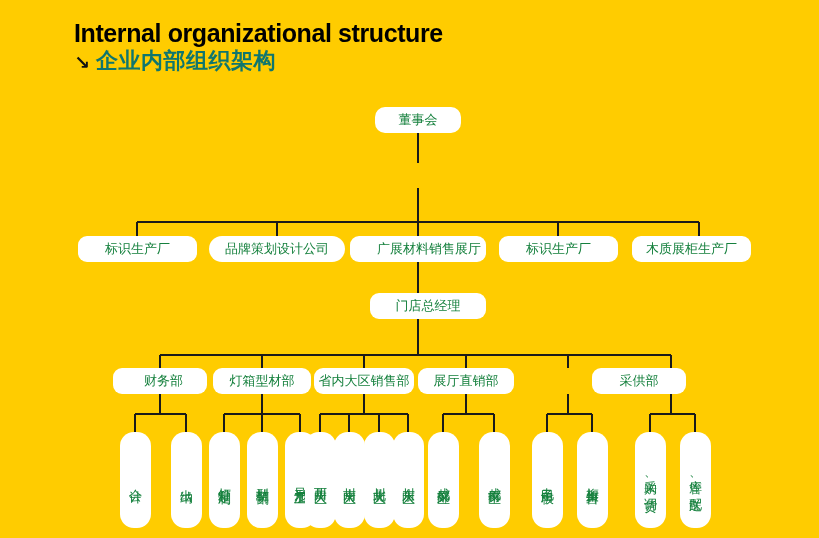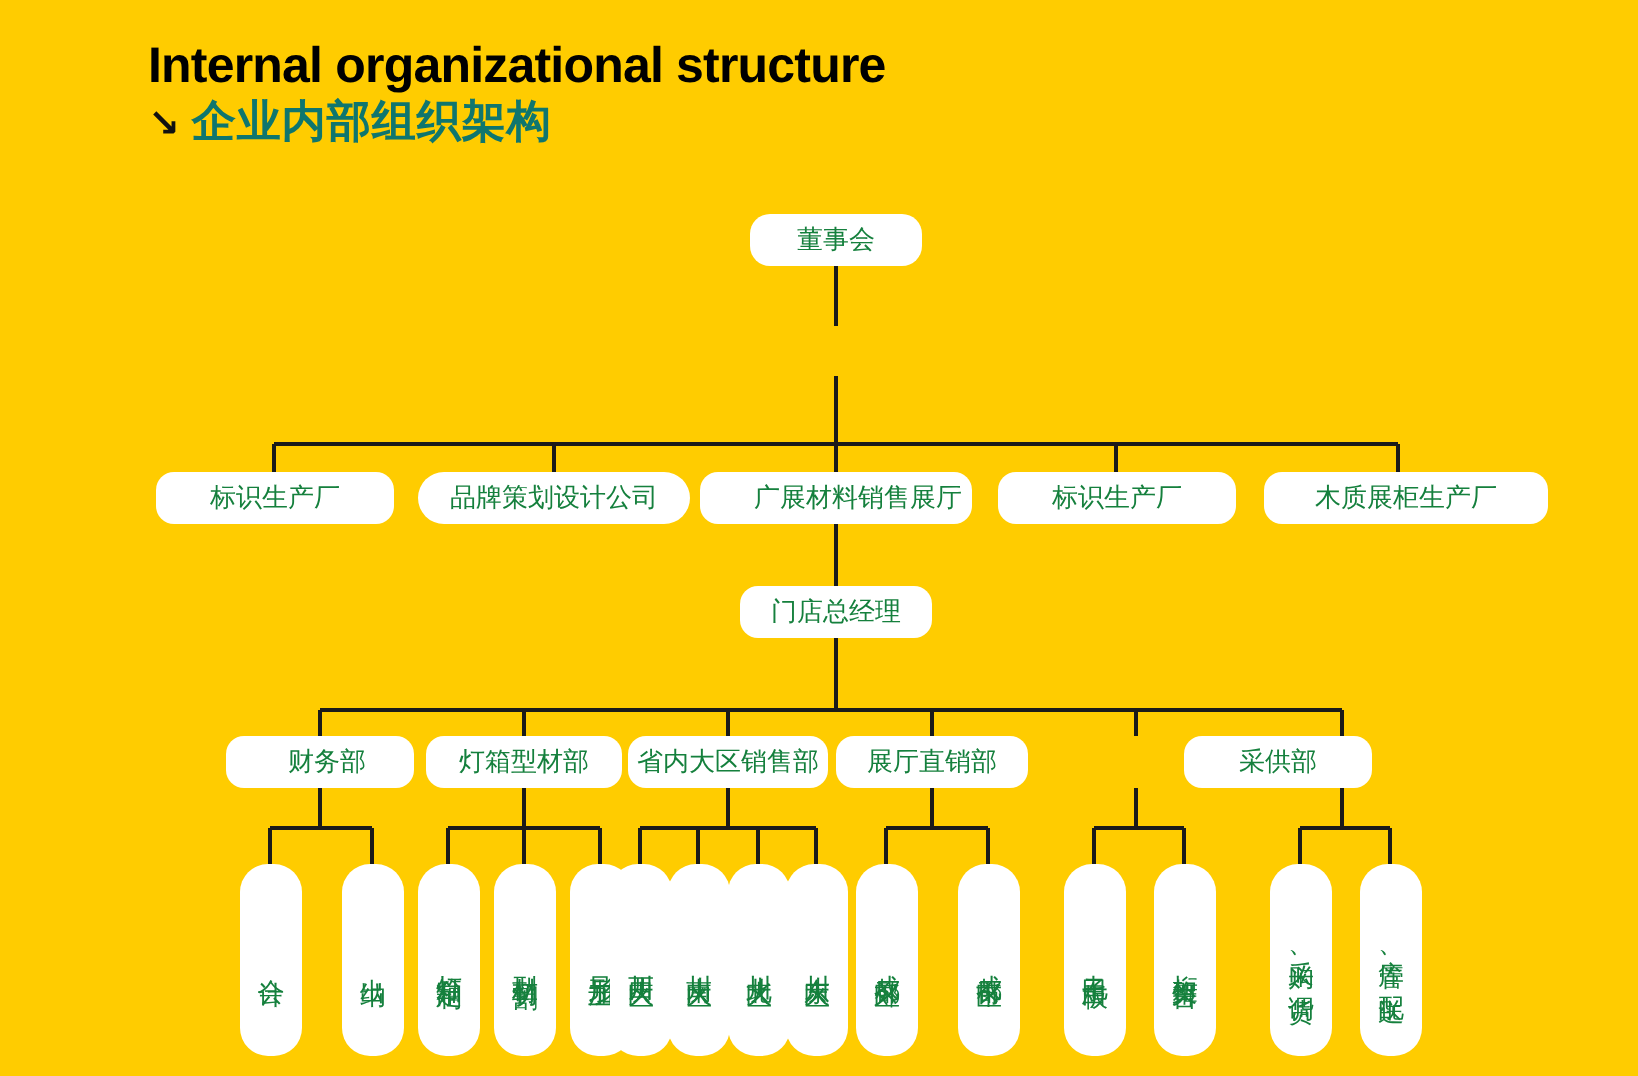--- a/index.html
+++ b/index.html
@@ -173,23 +173,23 @@
     <line x1="695" y1="414" x2="695" y2="432"></line>
   </svg>
 
   <div class="node node-h node-root" style="left:375px; top:107px; width:86px;">董事会</div>
 
 
   <div class="node node-h" style="left:78px; top:236px; width:119px;">标识生产厂</div>
   <div class="node node-h" style="left:209px; top:236px; width:136px;border-radius:13px;">品牌策划设计公司</div>
   <div class="node node-h" style="left:350px; top:236px; width:136px;padding-left:28px;">广展材料销售展厅</div>
   <div class="node node-h" style="left:499px; top:236px; width:119px;">标识生产厂</div>
-  <div class="node node-h" style="left:632px; top:236px; width:142px;">木质展柜生产厂</div>
-
-  <div class="node node-h" style="left:370px; top:293px; width:96px;">门店总经理</div>
+  <div class="node node-h" style="left:632px; top:236px; width:119px;">木质展柜生产厂</div>
+
+  <div class="node node-h" style="left:370px; top:293px; width:116px;">门店总经理</div>
 
   <div class="node node-h" style="left:113px; top:368px; width:94px;padding-left:13px;">财务部</div>
   <div class="node node-h" style="left:213px; top:368px; width:98px;">灯箱型材部</div>
   <div class="node node-h" style="left:314px; top:368px; width:100px;">省内大区销售部</div>
   <div class="node node-h" style="left:418px; top:368px; width:96px;">展厅直销部</div>
   <div class="node node-h" style="left:592px; top:368px; width:94px;">采供部</div>
 
   <div class="node node-v" style="left:120px; top:432px; width:31px; height:96px;">会计</div>
   <div class="node node-v" style="left:171px; top:432px; width:31px; height:96px;">出纳</div>
 

